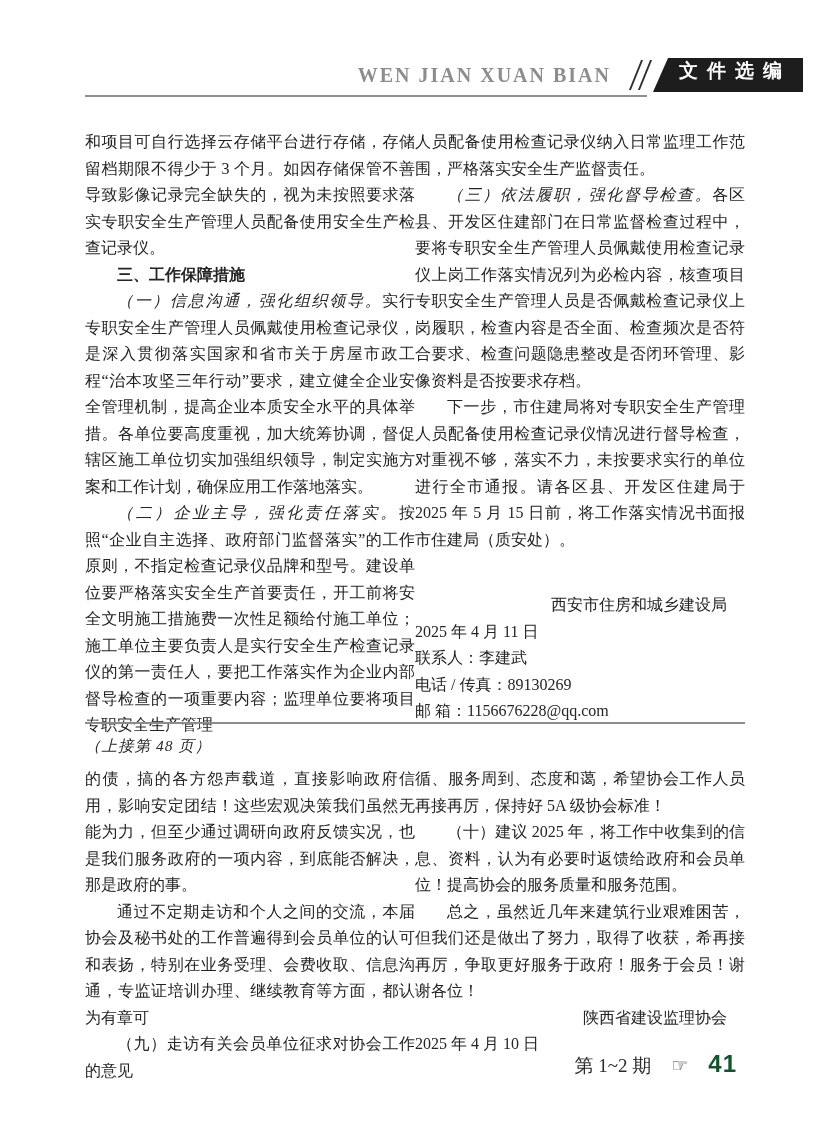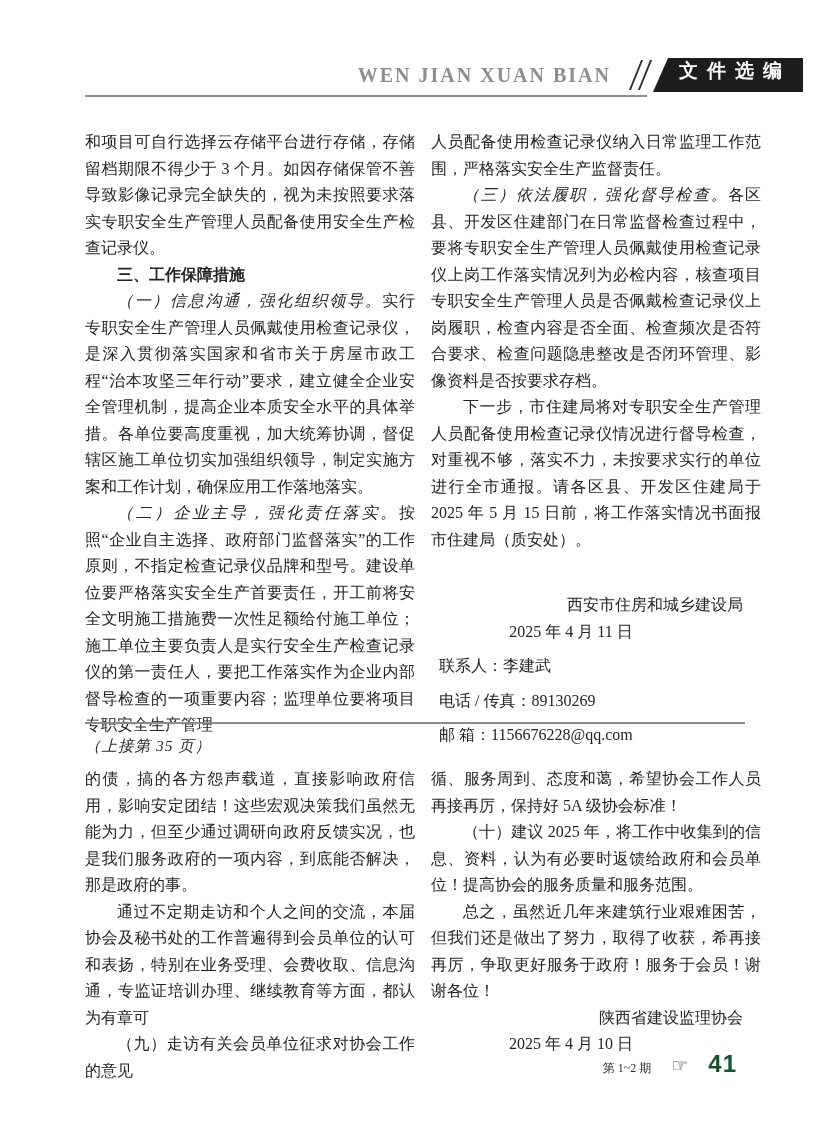--- a/index.html
+++ b/index.html
@@ -26,52 +26,52 @@
   }
   .badge-box{
     background:#1d1d1d;color:#ffffff;display:flex;align-items:center;
     padding:0 12px 9px 26px;
     clip-path:polygon(15px 0,100% 0,100% 100%,0 100%);
     font-family:"Liberation Sans","DejaVu Sans",sans-serif;
     font-weight:bold;font-size:19px;letter-spacing:9px;white-space:nowrap;
   }
 
   
-  .two-col{position:absolute;left:85px;width:676px;display:flex;gap:16px;}
+  .two-col{position:absolute;left:85px;width:676px;display:flex;}
   #article1{top:129px;}
   #article2{top:766px;}
   .col{width:330px;font-size:16px;line-height:26.5px;color:#242424;}
   .seg{margin:0;padding:0;text-align:justify;text-justify:inter-ideograph;}
   .seg-body{text-indent:0;}
   .seg-para{text-indent:2em;}
   .seg-heading{
     text-indent:2em;font-weight:bold;
     font-family:"Liberation Sans","DejaVu Sans",sans-serif;
   }
   .lead{font-style:italic;letter-spacing:1px;}
 
   .sig{margin-top:39px;}
   .sig-none{margin-top:0;font-family:Liberation Serif, serif;}
   .sig-org{text-align:right;padding-right:18px;}
-  .sig-date{text-align:center;padding-right:50px;}
-  .contact p{margin:8px;text-align:left;}
+  .sig-date{text-align:left;padding-right:50px;}
+  .contact p{margin:0;text-align:left;}
 
   
   .divider{position:absolute;top:722px;left:85px;width:660px;height:2px;background:#8c8c8c;}
   .continued{
     position:absolute;top:736px;left:85px;
     font-size:15.5px;font-style:italic;color:#2a2a2a;letter-spacing:1px;
   }
 
   
   .footer{
     position:absolute;top:1050px;right:102px;
     display:flex;align-items:baseline;gap:20px;white-space:nowrap;
   }
-  .footer-issue{font-size:12px;color:#2a2a2a;}
+  .footer-issue{font-size:19px;color:#2a2a2a;}
   .footer-hand{font-size:19px;color:#3a3a3a;}
   .footer-page{
     font-size:24px;font-weight:bold;color:#14532d;
     font-family:"Liberation Sans","DejaVu Sans",sans-serif;letter-spacing:1px;
   }
 </style>
 </head>
 <body>
 
 <div class="page">
@@ -105,21 +105,21 @@
       <div class="contact">
         <p class="seg">联系人：李建武</p>
         <p class="seg">电话 / 传真：89130269</p>
         <p class="seg">邮 箱：1156676228@qq.com</p>
       </div>
     </div>
   </div>
 
   <div class="divider"></div>
 
-  <div class="continued">（上接第 35 页）</div>
+  <div class="continued">（上接第 48 页）</div>
 
   <div id="article2" class="two-col">
     <div class="col">
         <p class="seg seg-body">的债，搞的各方怨声载道，直接影响政府信用，影响安定团结！这些宏观决策我们虽然无能为力，但至少通过调研向政府反馈实况，也是我们服务政府的一项内容，到底能否解决，那是政府的事。</p>
         <p class="seg seg-para">通过不定期走访和个人之间的交流，本届协会及秘书处的工作普遍得到会员单位的认可和表扬，特别在业务受理、会费收取、信息沟通，专监证培训办理、继续教育等方面，都认为有章可</p>
         <p class="seg seg-para">（九）走访有关会员单位征求对协会工作的意见</p>
       </div>
     <div class="col">
       <div>
           <p class="seg seg-body">循、服务周到、态度和蔼，希望协会工作人员再接再厉，保持好 5A 级协会标准！</p>

